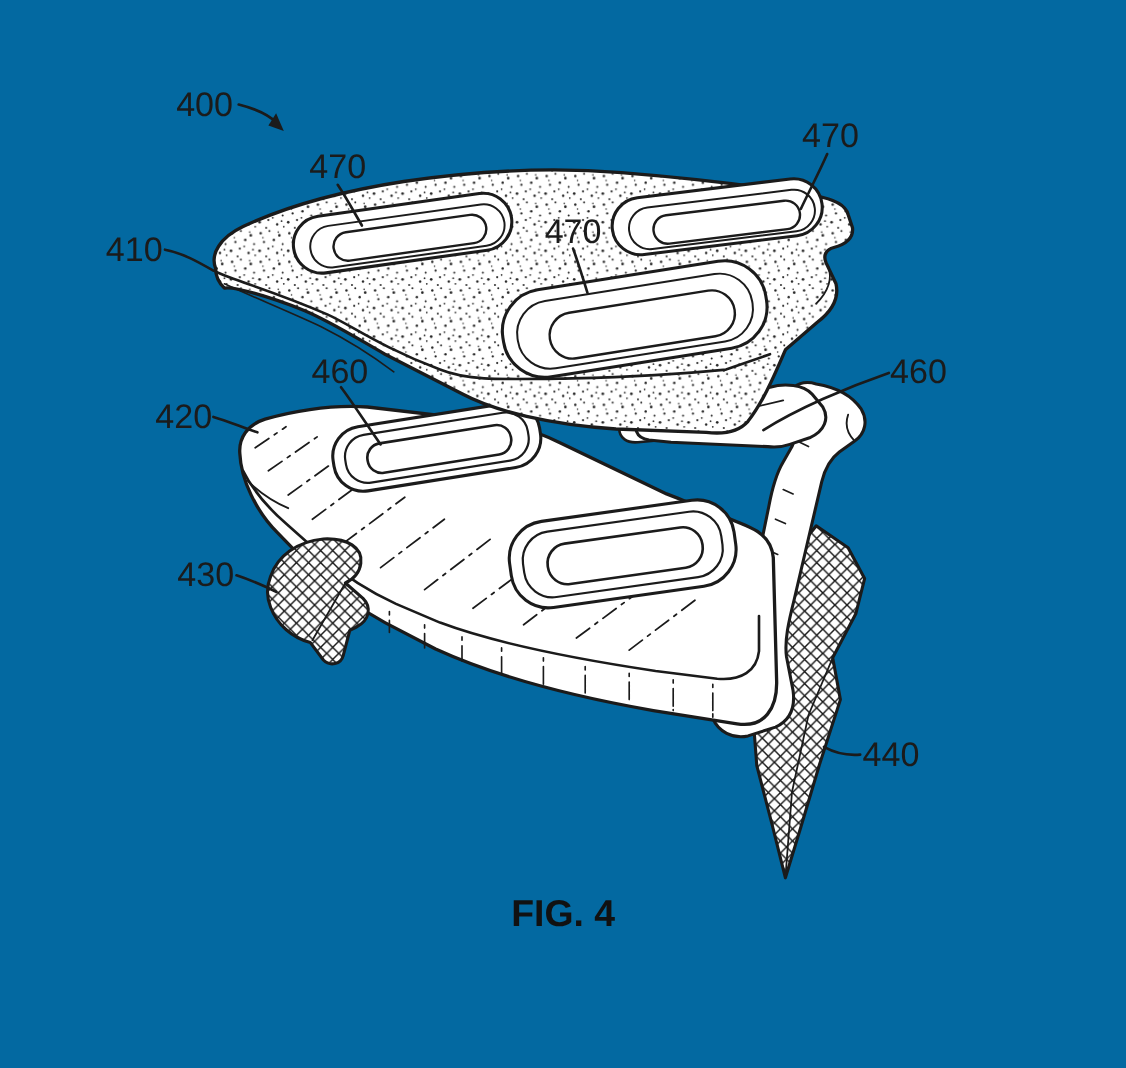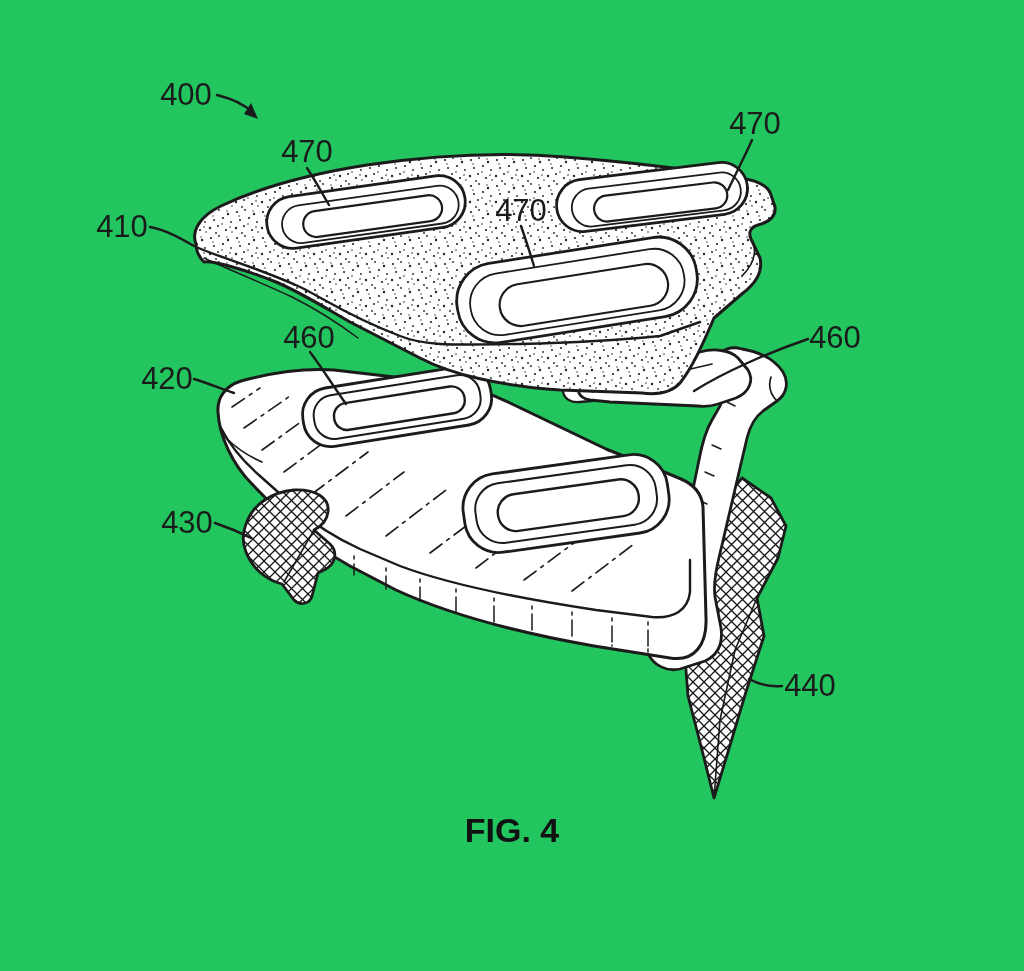--- a/index.html
+++ b/index.html
@@ -5,21 +5,21 @@
   html, body {
     margin: 0;
     padding: 0;
     background: #ffffff;
     font-family: "Liberation Sans", sans-serif;
   }
   .canvas {
     position: relative;
     width: 1024px;
     height: 971px;
-    background: #22c55e;
+    background: #0369a1;
     overflow: hidden;
   }
   svg { display: block; }
   text.callout {
     font-family: "Liberation Sans", sans-serif;
     font-size: 31px;
     fill: #1b1b1b;
     text-anchor: middle;
   }
   text.caption {

